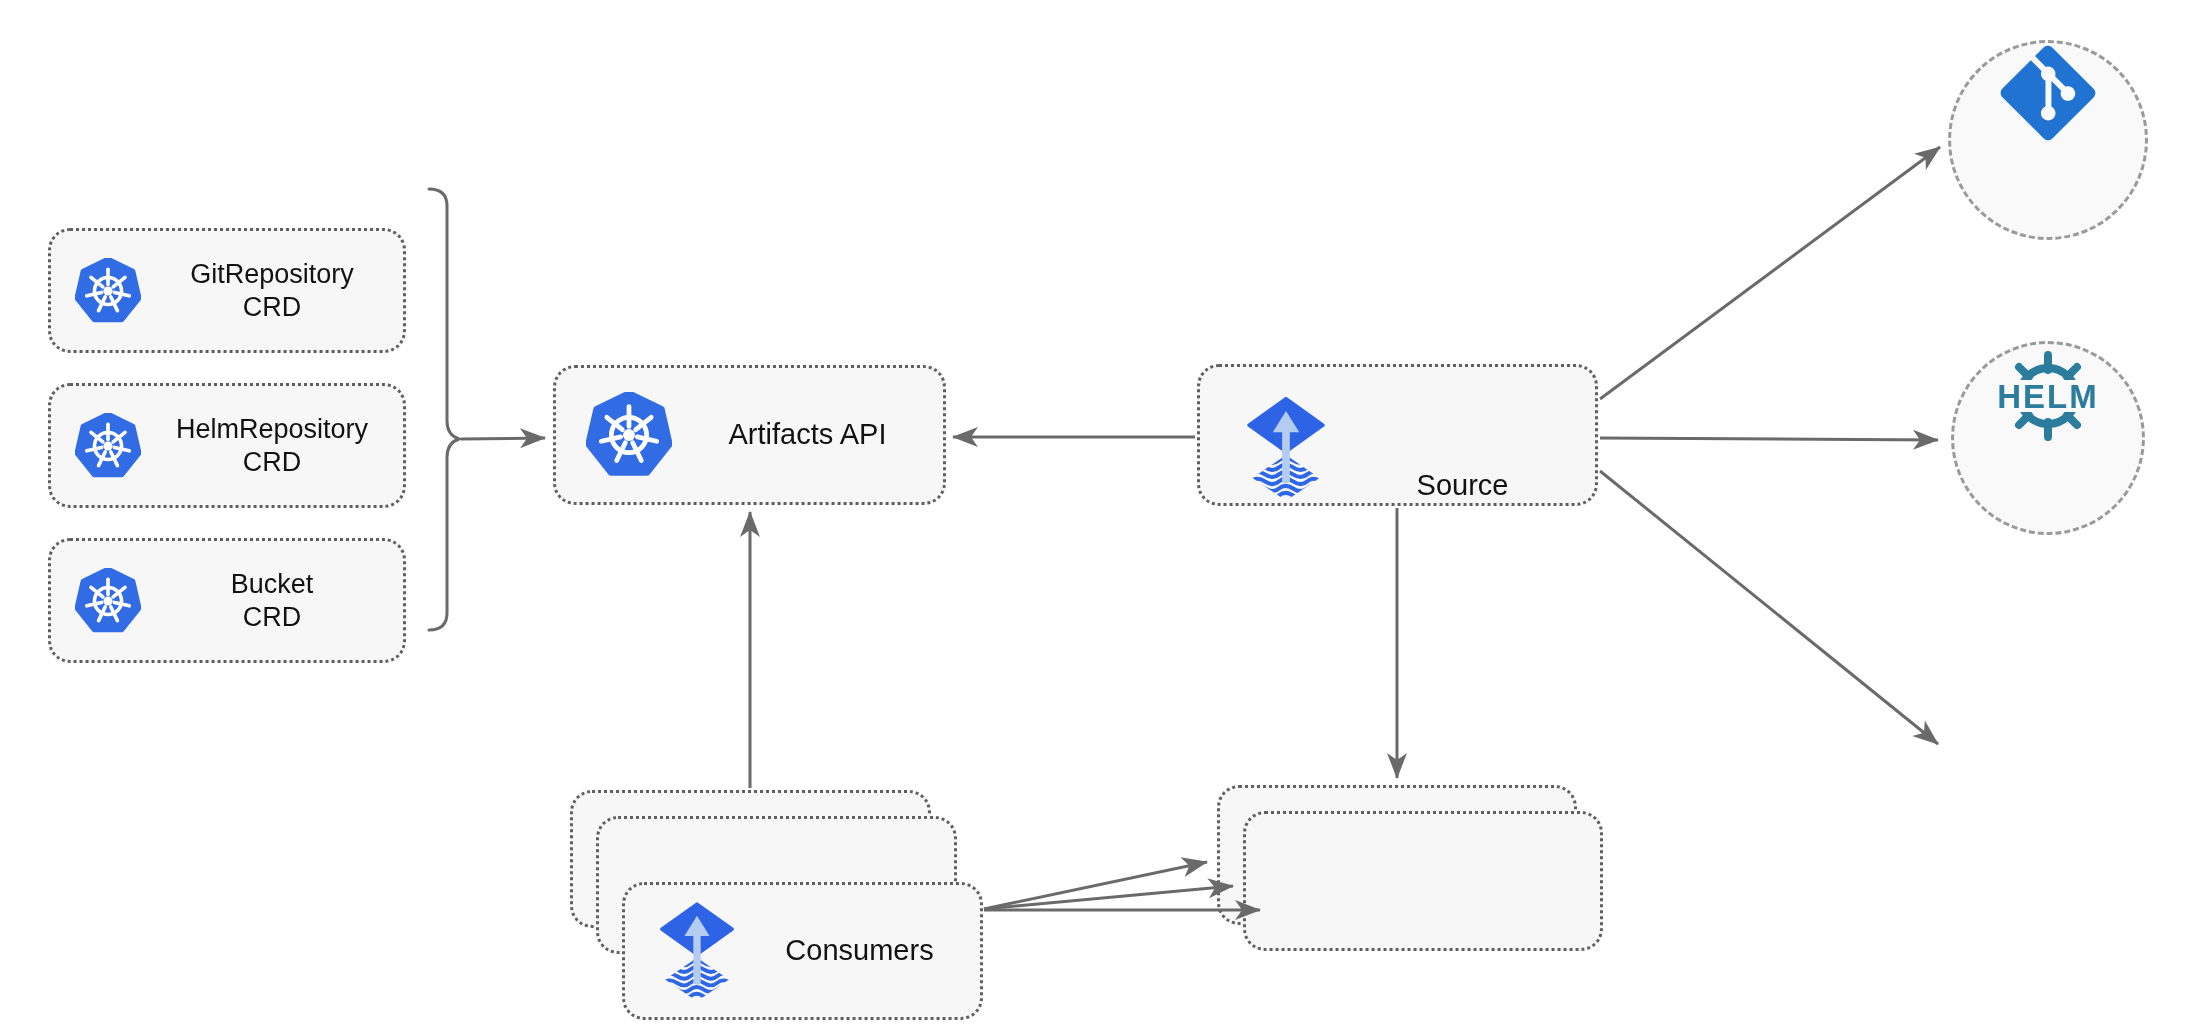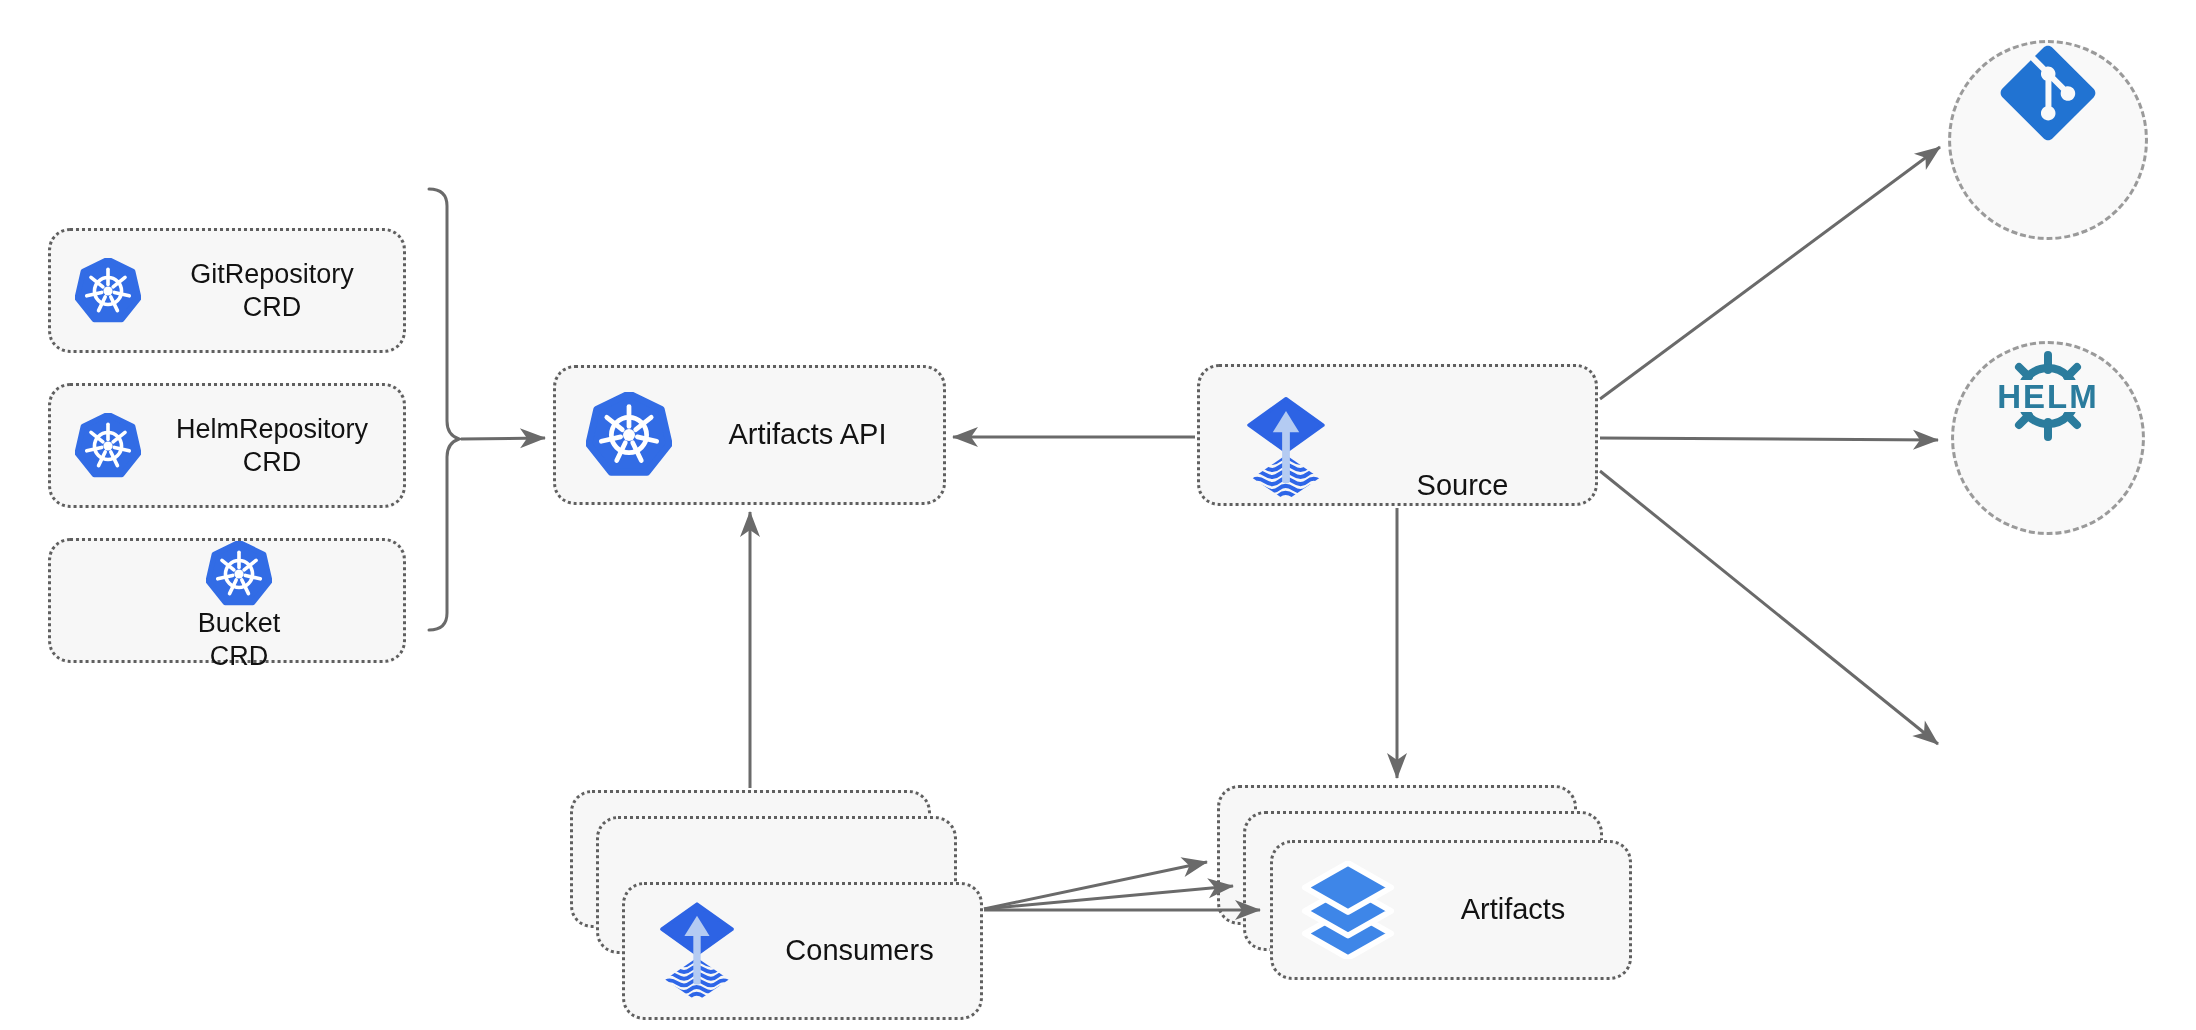--- a/index.html
+++ b/index.html
@@ -96,21 +96,21 @@
       <svg width="66" height="66" viewBox="0 0 100 100">
           <use href="#sym-k8s"></use>
         </svg>
     </span>
     <div class="label fs-crd">
       <div>HelmRepository</div>
       <div>CRD</div>
     </div>
   </div>
 
-  <div class="node" style="left:48px;top:538px;width:358px;height:125px;padding-left:24px;flex-direction:column;">
+  <div class="node" style="left:48px;top:538px;width:358px;height:125px;padding-left:24px;">
     <span class="iconwrap">
       <svg width="66" height="66" viewBox="0 0 100 100">
           <use href="#sym-k8s"></use>
         </svg>
     </span>
     <div class="label fs-crd">
       <div>Bucket</div>
       <div>CRD</div>
     </div>
   </div>
@@ -141,28 +141,20 @@
     <span class="iconwrap">
       <svg width="84" height="104" viewBox="0 0 100 124">
           <use href="#sym-flux"></use>
         </svg>
     </span>
     <div class="label fs-big">Consumers</div>
   </div>
 
   <div class="stack" style="left:1217px;top:785px;width:360px;height:140px;z-index:1;"></div>
   <div class="stack" style="left:1243px;top:811px;width:360px;height:140px;z-index:2;"></div>
-  <div class="node" style="left:1270px;top:840px;width:362px;height:140px;padding-left:26px;z-index:3;">
-    <span class="iconwrap">
-      <svg width="98" height="98" viewBox="0 0 100 100">
-          <use href="#sym-layers"></use>
-        </svg>
-    </span>
-    <div class="label fs-big">Artifacts</div>
-  </div>
 
   <div class="circle" style="left:1948px;top:40px;width:200px;height:200px;">
     <span class="iconwrap">
       <svg width="100" height="100" viewBox="0 0 97 97">
           <use href="#sym-git"></use>
         </svg>
     </span>
   </div>
 
   <div class="circle" style="left:1951px;top:341px;width:194px;height:194px;">

